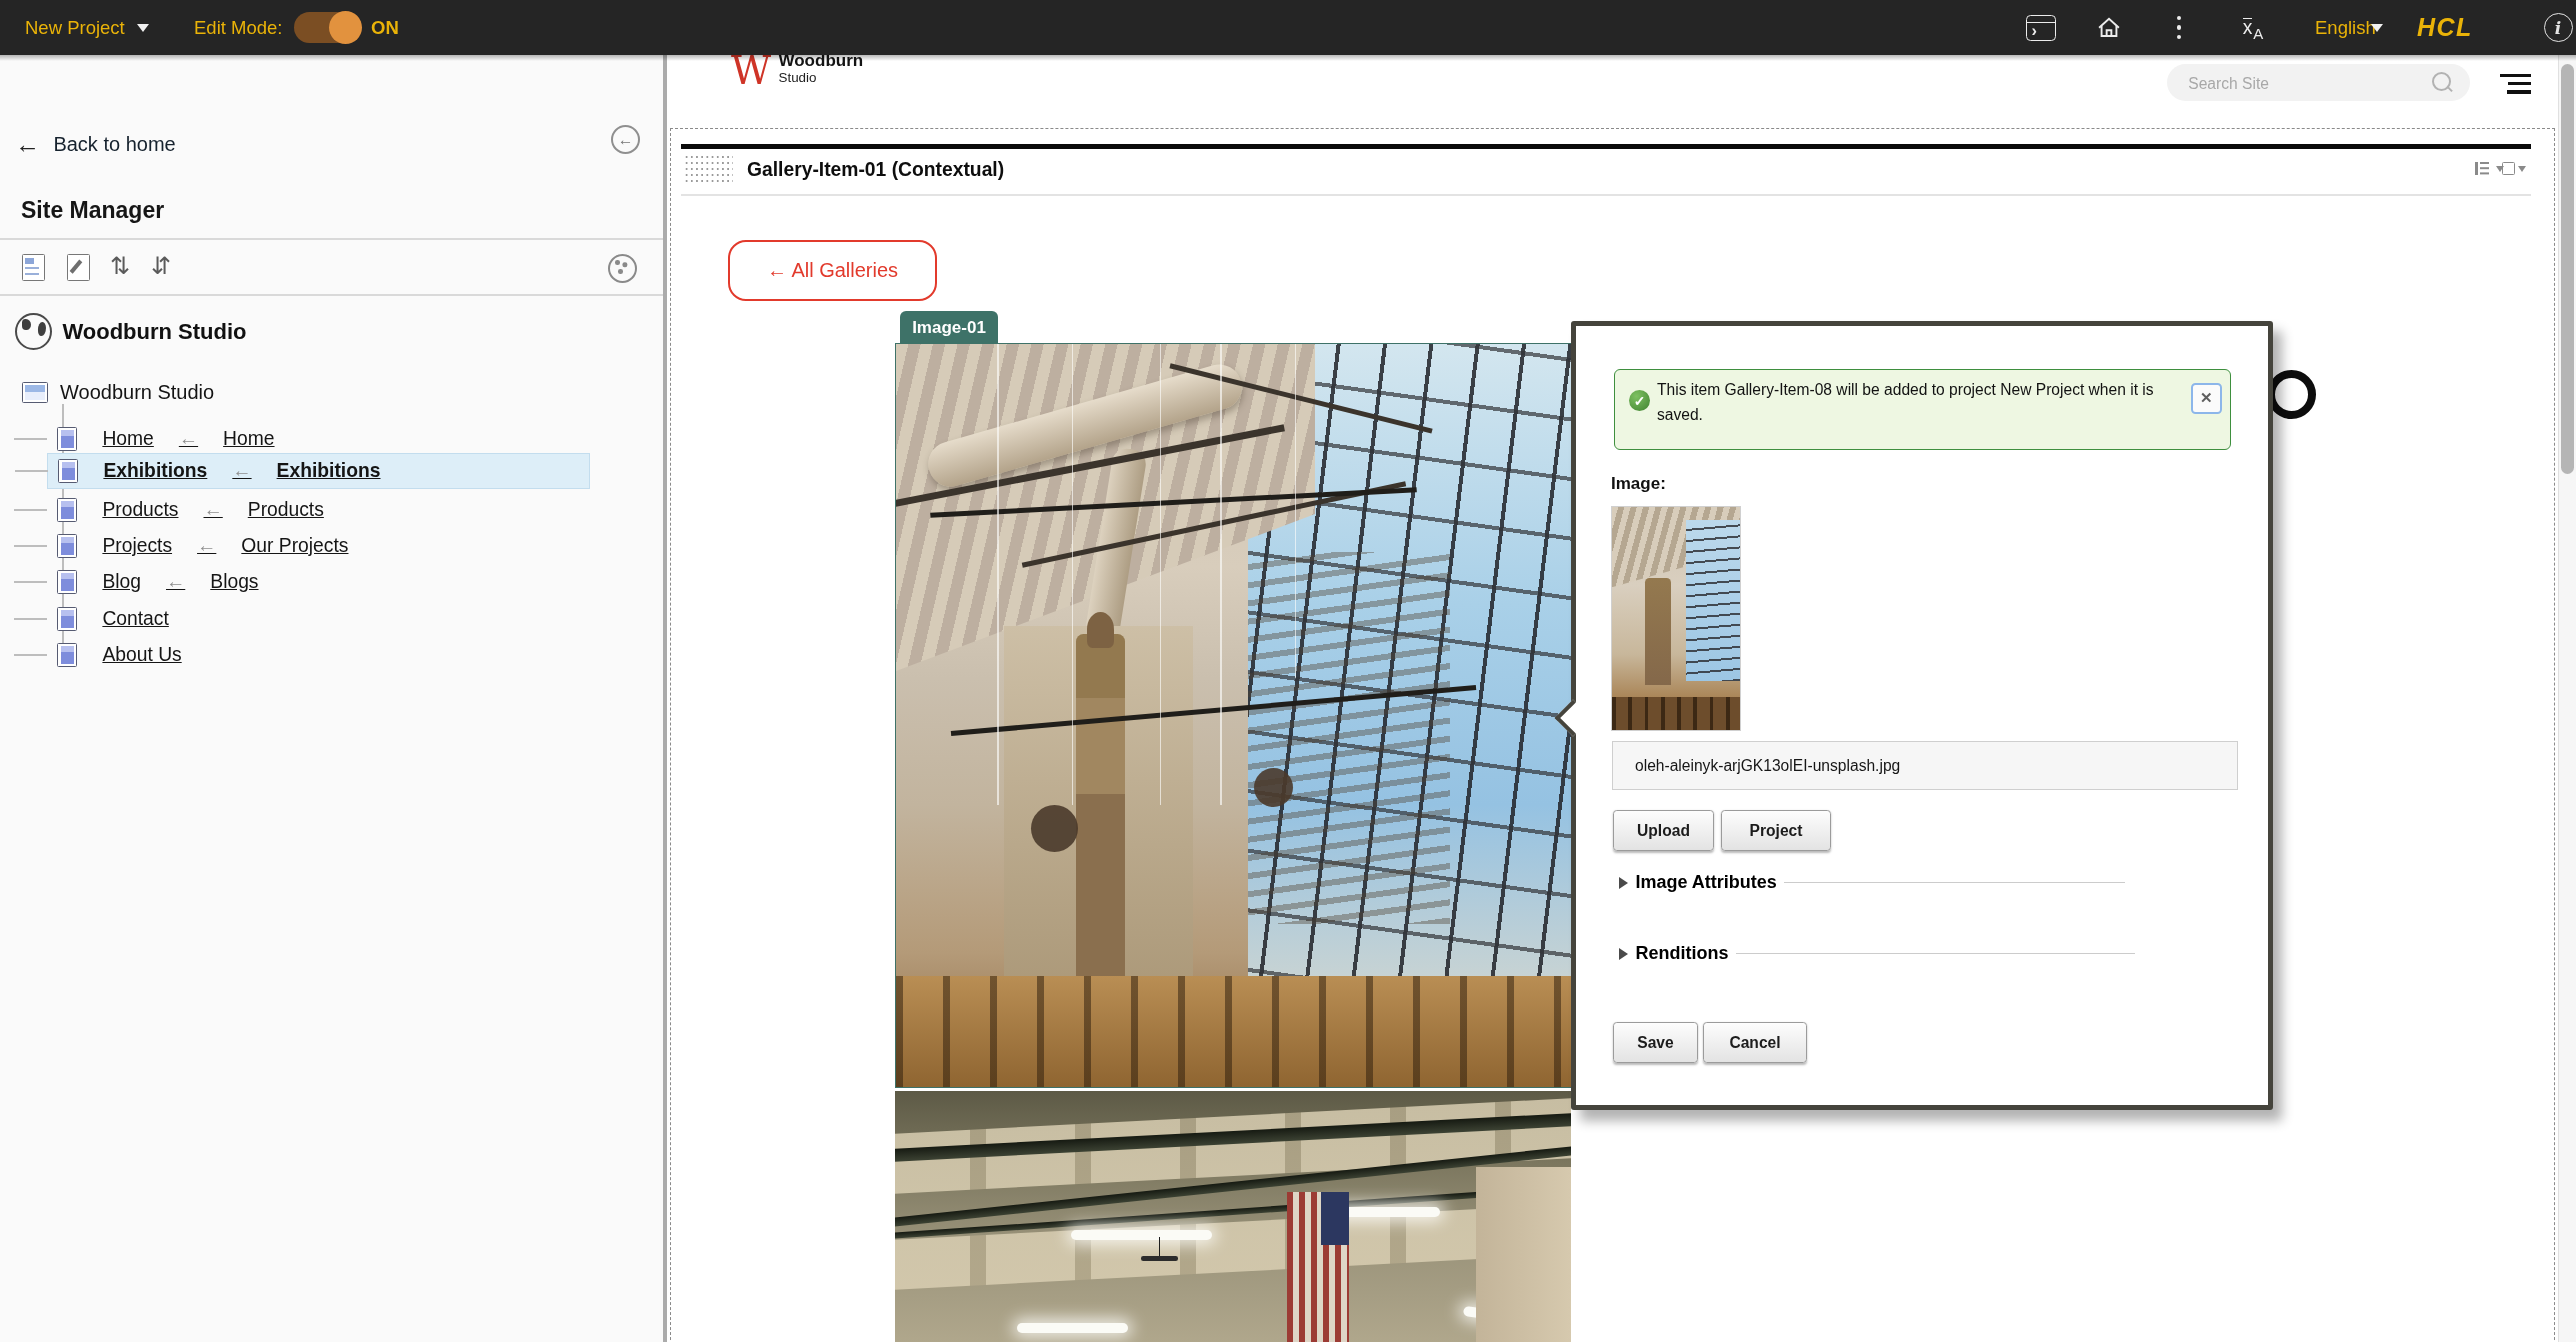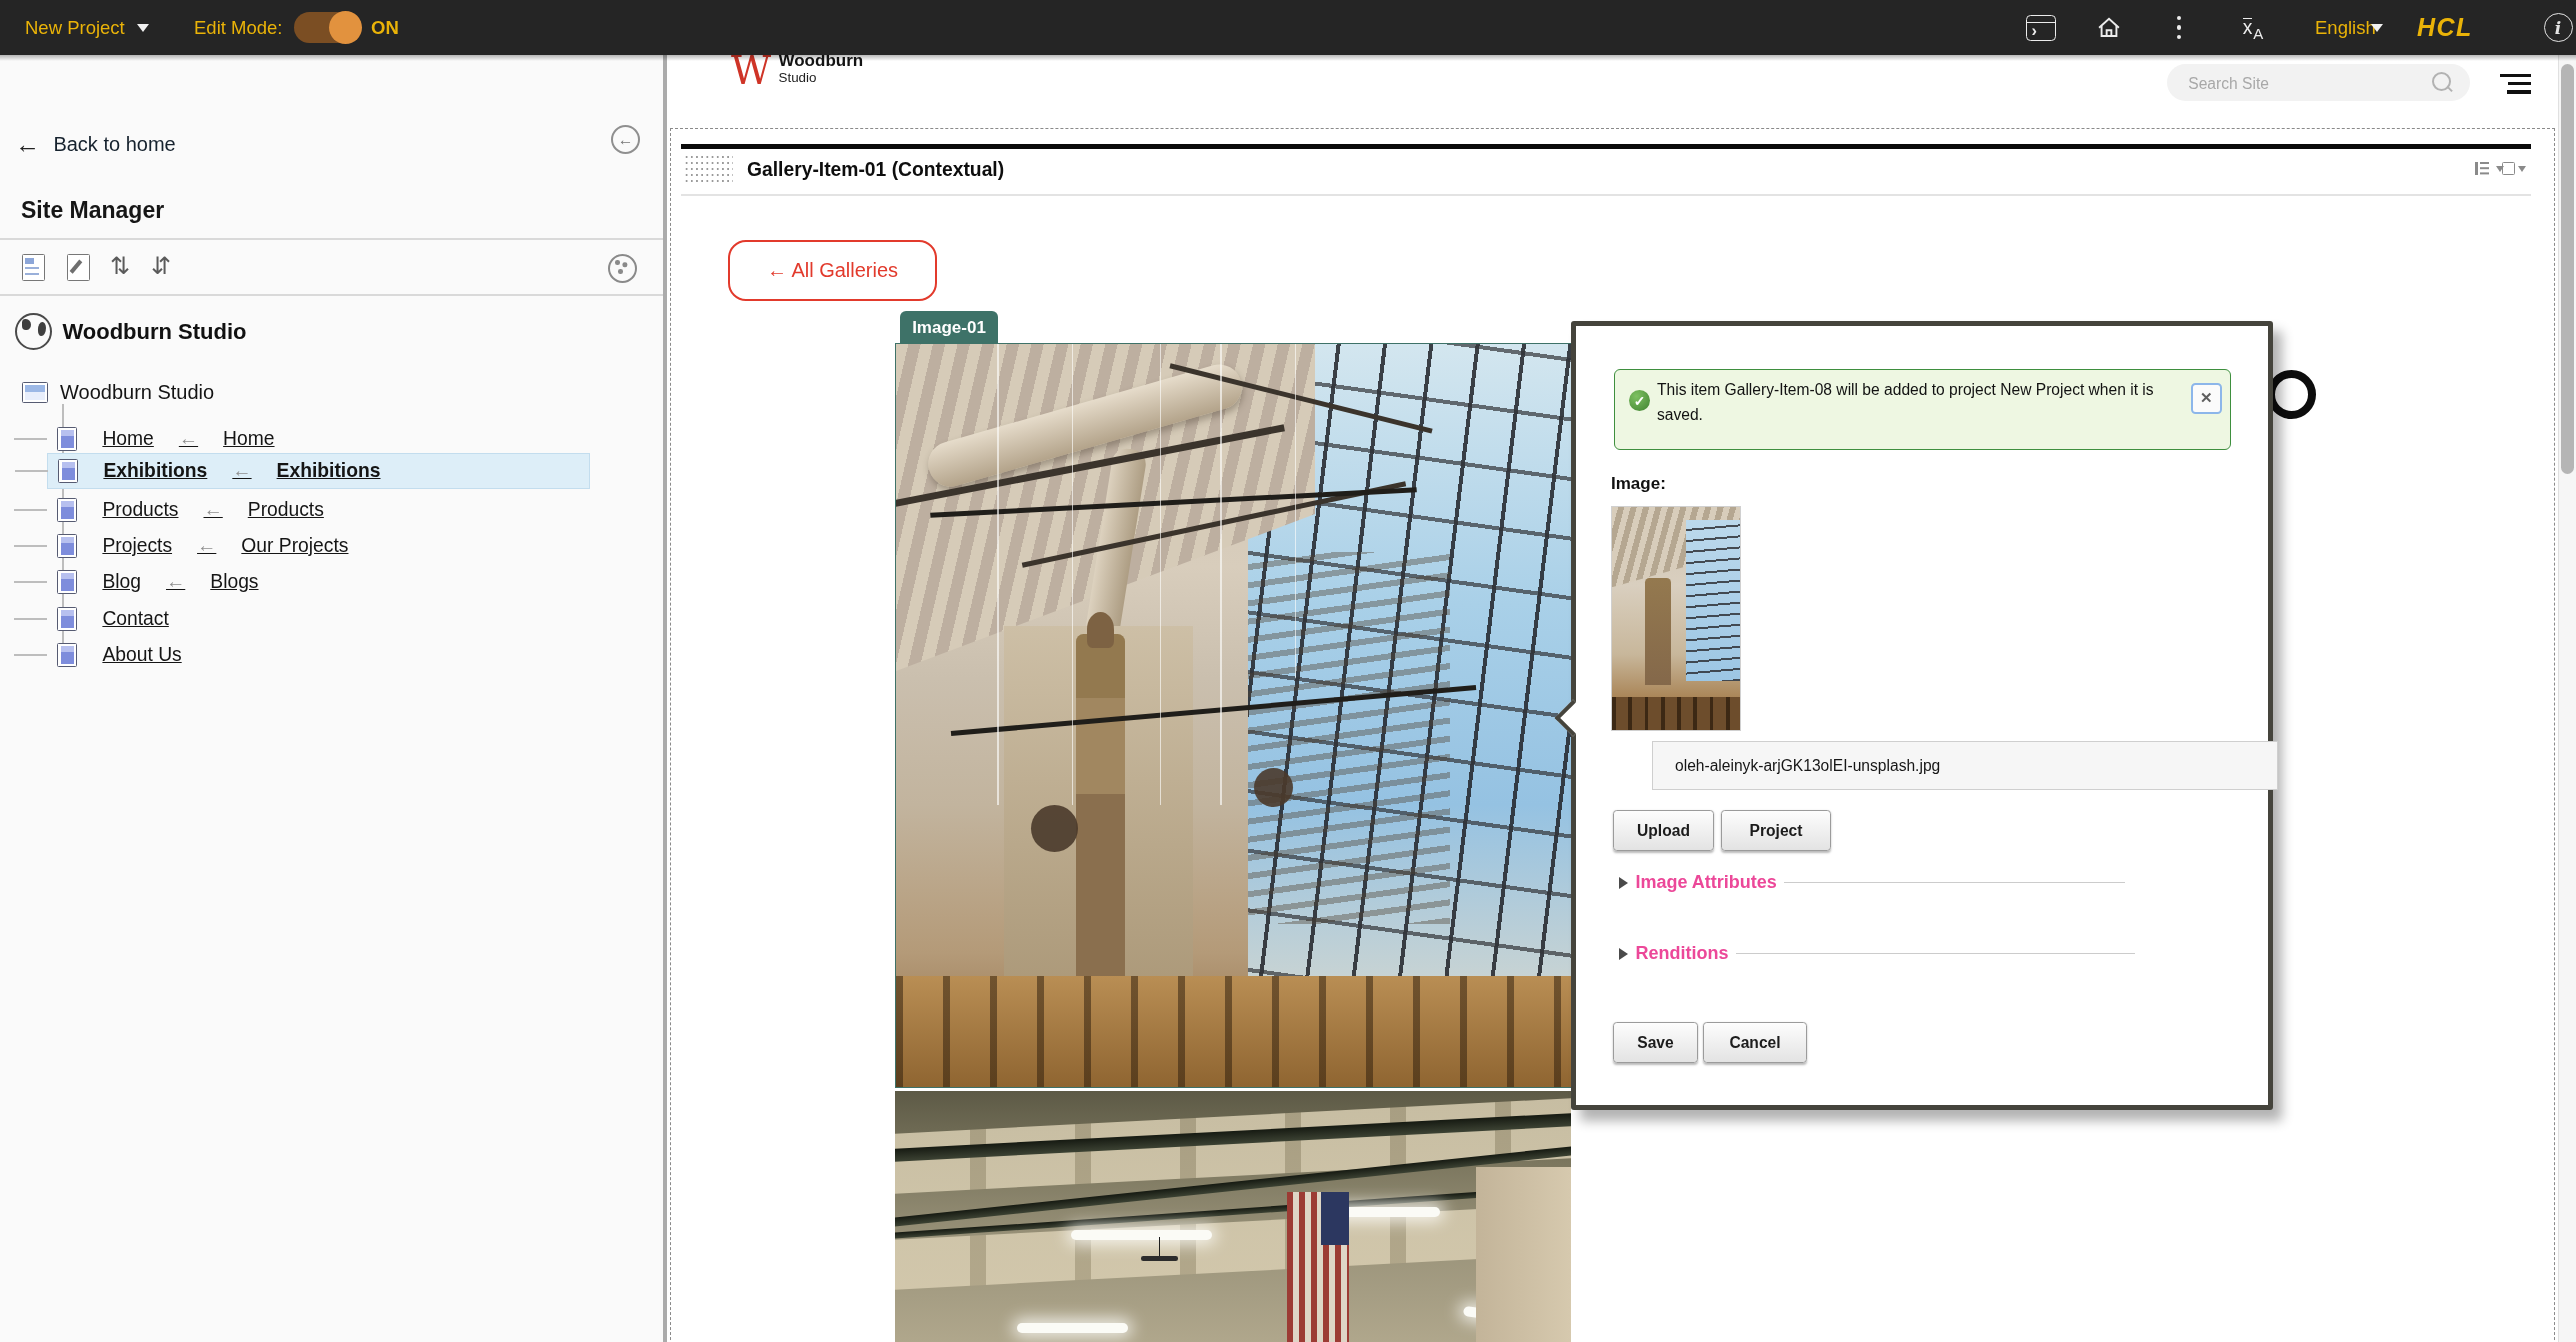--- a/index.html
+++ b/index.html
@@ -140,30 +140,30 @@
   #success-msg{position:absolute;left:42px;top:8.2px;width:523px;font-size:15.6px;line-height:24.5px;color:#121212;}
   #dlg-close{position:absolute;right:8.2px;top:12.6px;width:27px;height:27px;border:2.6px solid #8cb6ea;border-radius:4.5px;background:#fbfbfb;color:#5f5f5f;font-size:15px;font-weight:bold;display:flex;align-items:center;justify-content:center;}
   #image-label{position:absolute;left:35px;top:148px;font-size:17px;font-weight:bold;color:#111;}
   #thumb{position:absolute;left:35px;top:180px;width:128px;height:223px;border:0.7px solid #d0d0d0;overflow:hidden;background:linear-gradient(180deg,#cfc4b2 0%,#d9cfbf 35%,#c8b79b 66%,#a67f4f 88%,#7a5a35 100%);}
   #thumb .ceil{position:absolute;left:0;top:0;width:100%;height:36%;background:repeating-linear-gradient(105deg,#d8cdbb 0 6px,#b5a791 6px 12px);clip-path:polygon(0 0,100% 0,100% 55%,0 100%);}
   #thumb .win{position:absolute;left:58%;top:6%;width:42%;height:72%;background:linear-gradient(180deg,#bcd9ec,#9cc6e4);}
   #thumb .win:before{content:"";position:absolute;inset:0;background:repeating-linear-gradient(175deg,rgba(40,40,44,0) 0 9px,rgba(40,40,44,.8) 9px 11px);}
   #thumb .twr{position:absolute;left:26%;top:32%;width:20%;height:48%;background:linear-gradient(180deg,#94794f,#84684a);border-radius:4.5px 4.5px 0 0;}
   #thumb .chairs{position:absolute;left:0;bottom:0;width:100%;height:15%;background:#6d4d2c;}
   #thumb .chairs:before{content:"";position:absolute;inset:0;background:repeating-linear-gradient(90deg,rgba(20,10,0,.55) 0 3.7px,rgba(0,0,0,0) 3.7px 16.3px);}
-  #filename-box{position:absolute;left:36px;top:415px;width:624px;height:47px;background:#f6f6f6;border:0.7px solid #cfcfcf;display:flex;align-items:center;margin-left:40px;}
+  #filename-box{position:absolute;left:36px;top:415px;width:624px;height:47px;background:#f6f6f6;border:0.7px solid #cfcfcf;display:flex;align-items:center;}
   #filename-box span{margin-left:22px;font-size:15.6px;color:#161616;}
   .gbtn{position:absolute;height:39px;background:linear-gradient(180deg,#fdfdfd,#e3e3e3);border:0.7px solid #9b9b9b;border-radius:3.7px;box-shadow:0 1.5px 2.2px rgba(0,0,0,.28);font-size:15.6px;font-weight:bold;color:#1c1c1c;display:flex;align-items:center;justify-content:center;font-family:"Liberation Sans",sans-serif;}
   #btn-upload{left:37px;top:484px;width:99px;}
   #btn-remove{left:145px;top:484px;width:108px;}
   #btn-save{left:37px;top:696px;width:83px;}
   #btn-cancel{left:127px;top:696px;width:102px;}
   .sect{position:absolute;display:flex;align-items:center;gap:7.4px;}
   .sect .tri{width:0;height:0;border-top:6.7px solid transparent;border-bottom:6.7px solid transparent;border-left:9px solid #4a4a4a;}
-  .sect .st{font-size:18px;font-weight:bold;color:#ec4899;}
+  .sect .st{font-size:18px;font-weight:bold;color:#000000;}
   .sect .ln{height:1.5px;background:#ccc;}
   #sect-attr{left:43px;top:546px;}
   #sect-attr .ln{width:341px;}
   #sect-rend{left:43px;top:617px;}
   #sect-rend .ln{width:399px;}
 
   
   #vscroll{position:absolute;left:2558px;top:55px;width:18px;height:1288px;background:#f6f6f6;border-left:0.7px solid #e0e0e0;z-index:40;}
   #vscroll .thumb{position:absolute;left:2.2px;top:9px;width:12.6px;height:410px;background:#b5b5b5;border-radius:6.7px;}
 </style>

